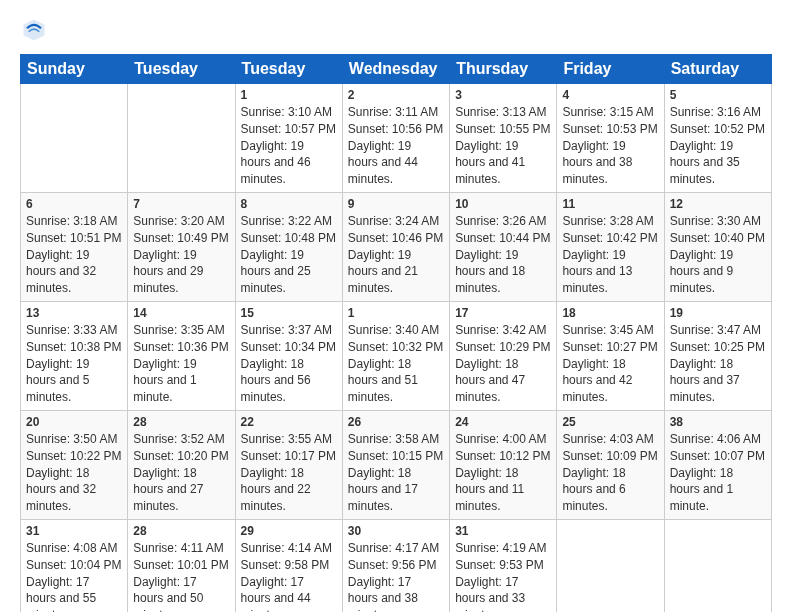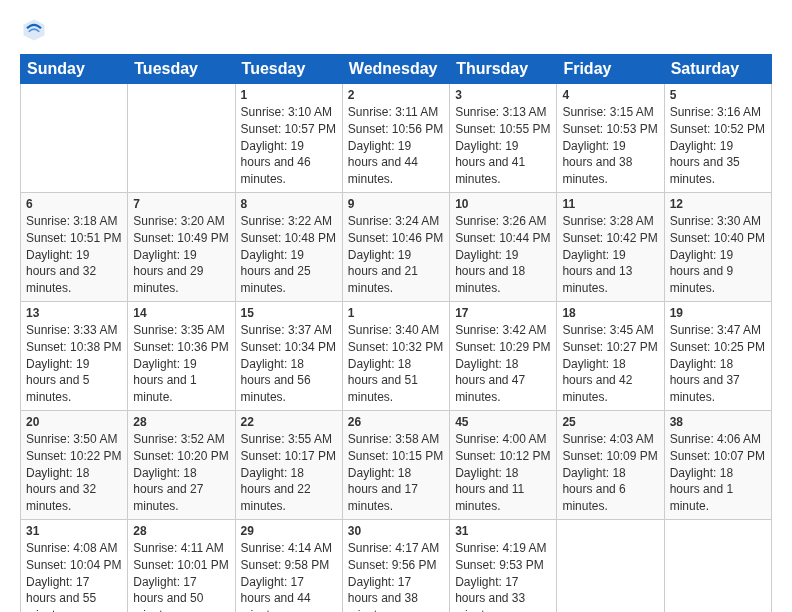--- a/index.html
+++ b/index.html
@@ -224,21 +224,21 @@
           </td>
           <td>
             <span class="day-number">22</span>
             <div class="day-info">Sunrise: 3:55 AM<br>Sunset: 10:17 PM<br>Daylight: 18 hours and 22 minutes.</div>
           </td>
           <td>
             <span class="day-number">26</span>
             <div class="day-info">Sunrise: 3:58 AM<br>Sunset: 10:15 PM<br>Daylight: 18 hours and 17 minutes.</div>
           </td>
           <td>
-            <span class="day-number">45</span>
+            <span class="day-number">24</span>
             <div class="day-info">Sunrise: 4:00 AM<br>Sunset: 10:12 PM<br>Daylight: 18 hours and 11 minutes.</div>
           </td>
           <td>
             <span class="day-number">25</span>
             <div class="day-info">Sunrise: 4:03 AM<br>Sunset: 10:09 PM<br>Daylight: 18 hours and 6 minutes.</div>
           </td>
           <td>
             <span class="day-number">38</span>
             <div class="day-info">Sunrise: 4:06 AM<br>Sunset: 10:07 PM<br>Daylight: 18 hours and 1 minute.</div>
           </td>

